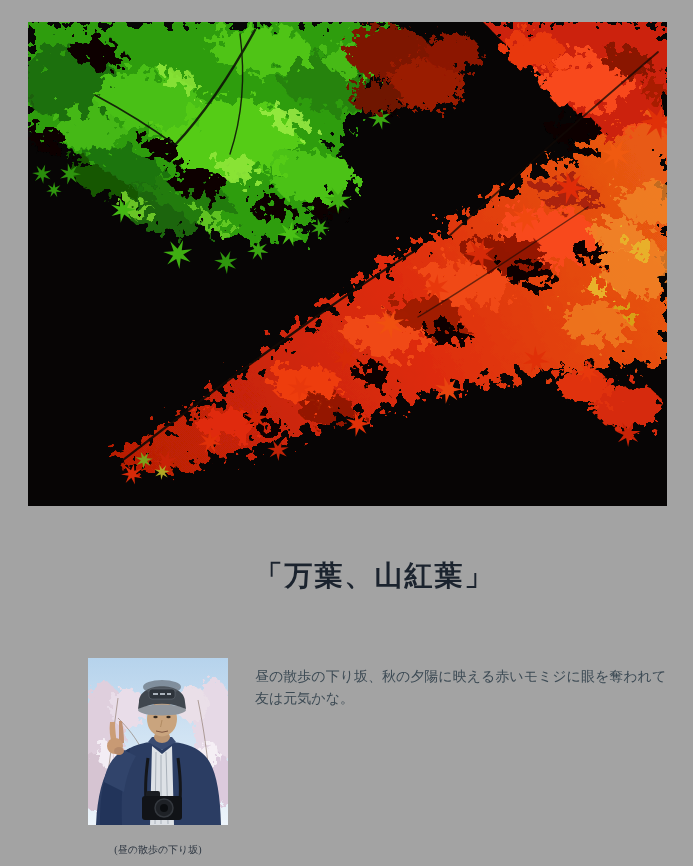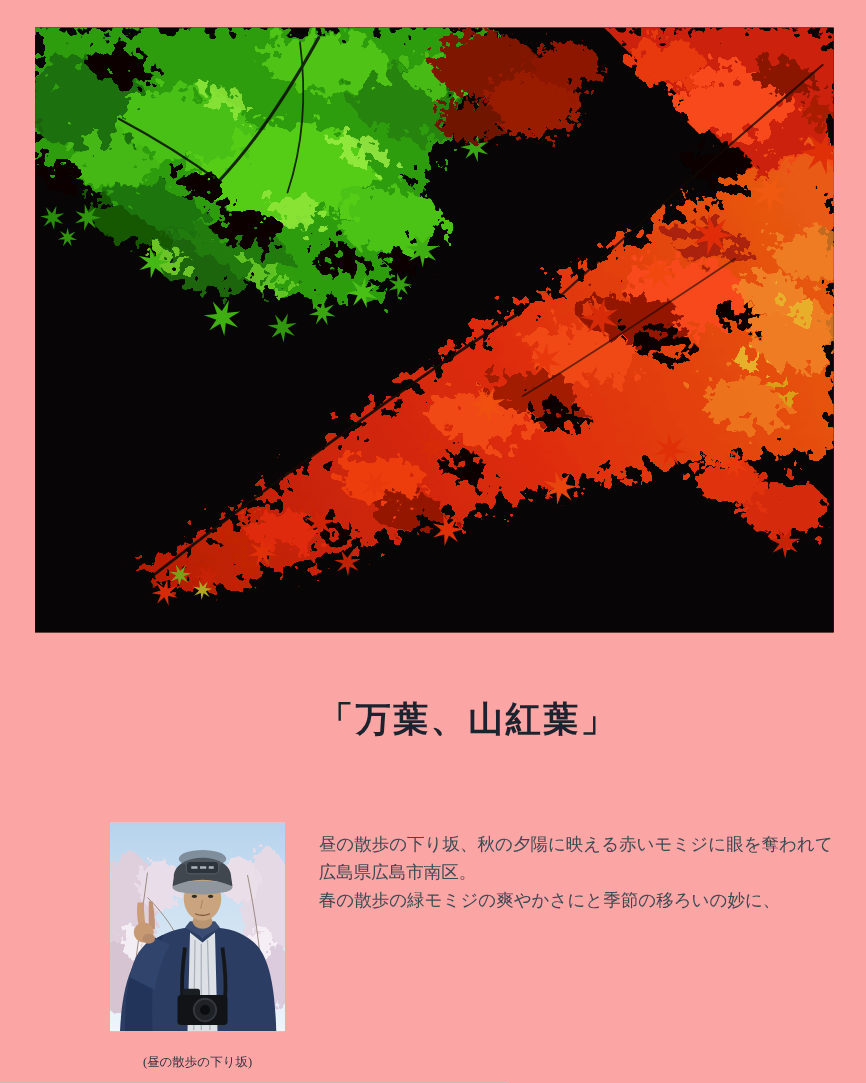--- a/index.html
+++ b/index.html
@@ -3,21 +3,21 @@
 <meta charset="utf-8">
 <style>
   * { box-sizing: border-box; }
   html, body { margin: 0; padding: 0; background: #ffffff; }
   body {
     width: 693px; height: 866px;
     font-family: "Liberation Serif", "DejaVu Serif", serif;
   }
   .page {
     position: relative; width: 693px; height: 866px;
-    background: #fca5a5; overflow: hidden;
+    background: #a3a3a3; overflow: hidden;
   }
   .main-photo {
     position: absolute; left: 28px; top: 22px;
     width: 639px; height: 484px; margin: 0;
     background: #070505;
   }
   .main-photo svg { display: block; width: 100%; height: 100%; }
   .photo-title {
     position: absolute; left: 56px; right: 0; top: 557px;
     margin: 0; text-align: center;
@@ -263,17 +263,16 @@
           <circle cx="76" cy="150" r="4" fill="#0b0d10"></circle>
         </g>
       </g>
     </svg>
   </div>
 
   <div class="author-location">(昼の散歩の下り坂)</div>
 
   <div class="description">
     <p>昼の散歩の下り坂、秋の夕陽に映える赤いモミジに眼を奪われて</p>
-    <p>広島県広島市南区。</p>
-    <p>春の散歩の緑モミジの爽やかさにと季節の移ろいの妙に、</p>
+    <p>友は元気かな。</p>
   </div>
 
 </div>
 
 </body></html>

